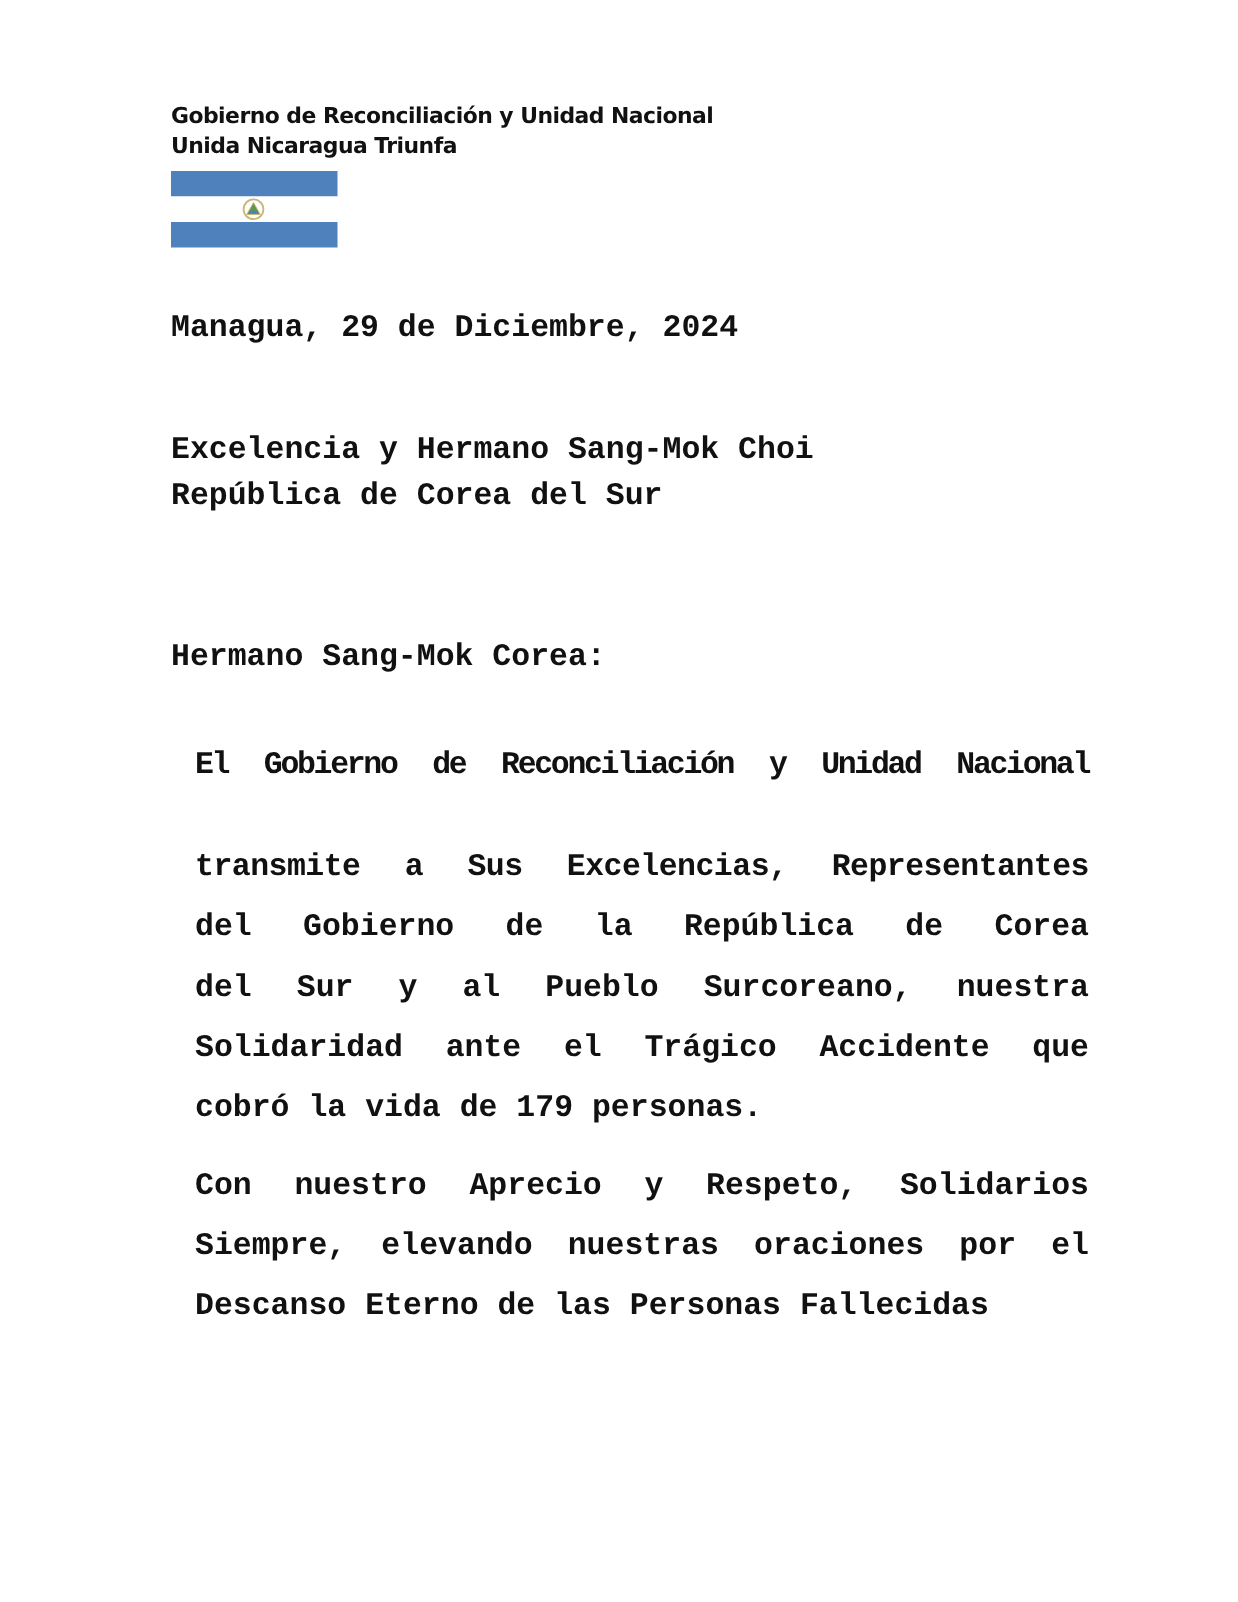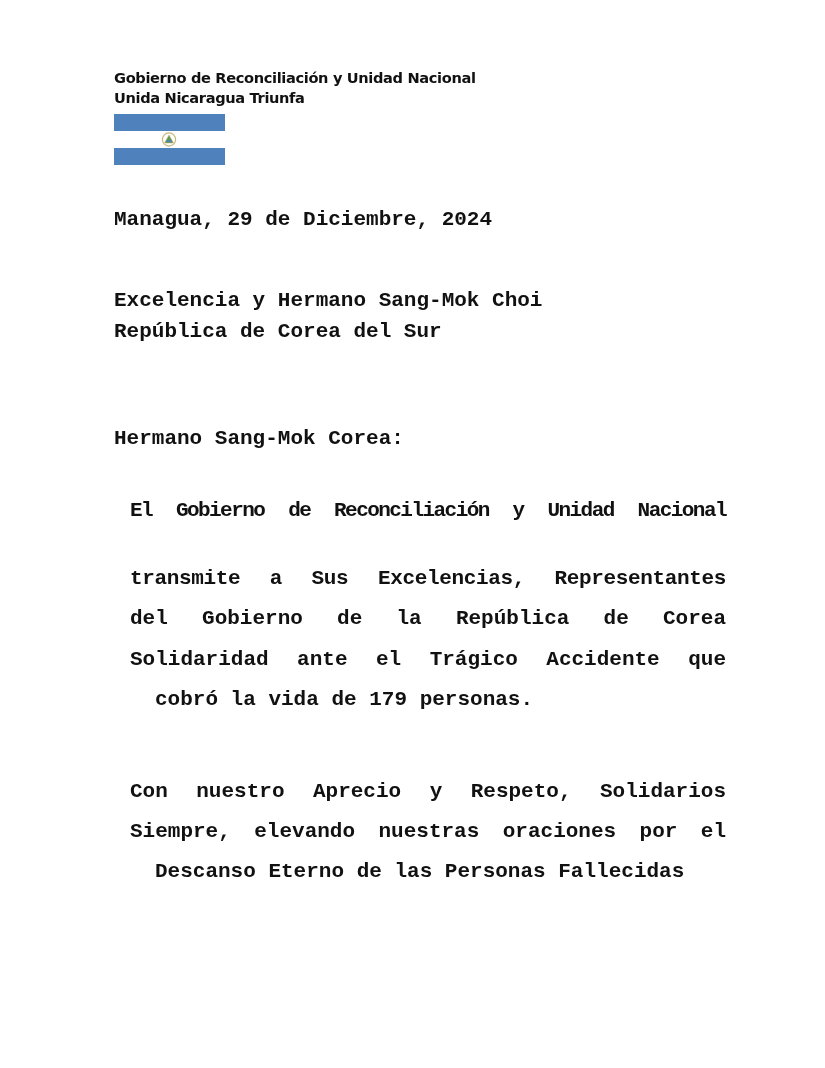--- a/index.html
+++ b/index.html
@@ -19,21 +19,21 @@
 
   .date { position: absolute; left: 114px; top: 205px; white-space: nowrap; line-height: 30px; }
 
   .address { position: absolute; left: 114px; top: 286px; line-height: 30.5px; }
   .address div { white-space: nowrap; }
 
   .salutation { position: absolute; left: 114px; top: 424px; line-height: 30px; white-space: nowrap; }
 
   .para { position: absolute; left: 130px; width: 596px; }
   .para .line { height: 40.2px; line-height: 30px; text-align: justify; text-align-last: justify; white-space: normal; }
-  .para .line.last { text-align-last: left; margin-left: 25px; }
+  .para .line.last { text-align-last: left; }
   .para .line.tight { letter-spacing: -1.55px; }
   .para .line.tight2 { letter-spacing: -0.35px; word-spacing: -6px; margin-top: 28px; }
   .p1 { top: 496px; }
   .p2 { top: 777px; }
 </style>
 </head>
 <body>
 
 <div class="page">
 
@@ -60,20 +60,21 @@
     <div>Excelencia y Hermano Sang-Mok Choi</div>
     <div>República de Corea del Sur</div>
   </div>
 
   <div class="salutation mono">Hermano Sang-Mok Corea:</div>
 
   <div class="para p1 mono">
     <div class="line tight">El Gobierno de Reconciliación y Unidad Nacional</div>
     <div class="line tight2">transmite a Sus Excelencias, Representantes</div>
     <div class="line">del Gobierno de la República de Corea</div>
+    <div class="line">del Sur y al Pueblo Surcoreano, nuestra</div>
     <div class="line">Solidaridad ante el Trágico Accidente que</div>
     <div class="line last">cobró la vida de 179 personas.</div>
   </div>
 
   <div class="para p2 mono">
     <div class="line">Con nuestro Aprecio y Respeto, Solidarios</div>
     <div class="line">Siempre, elevando nuestras oraciones por el</div>
     <div class="line last">Descanso Eterno de las Personas Fallecidas</div>
   </div>
 

